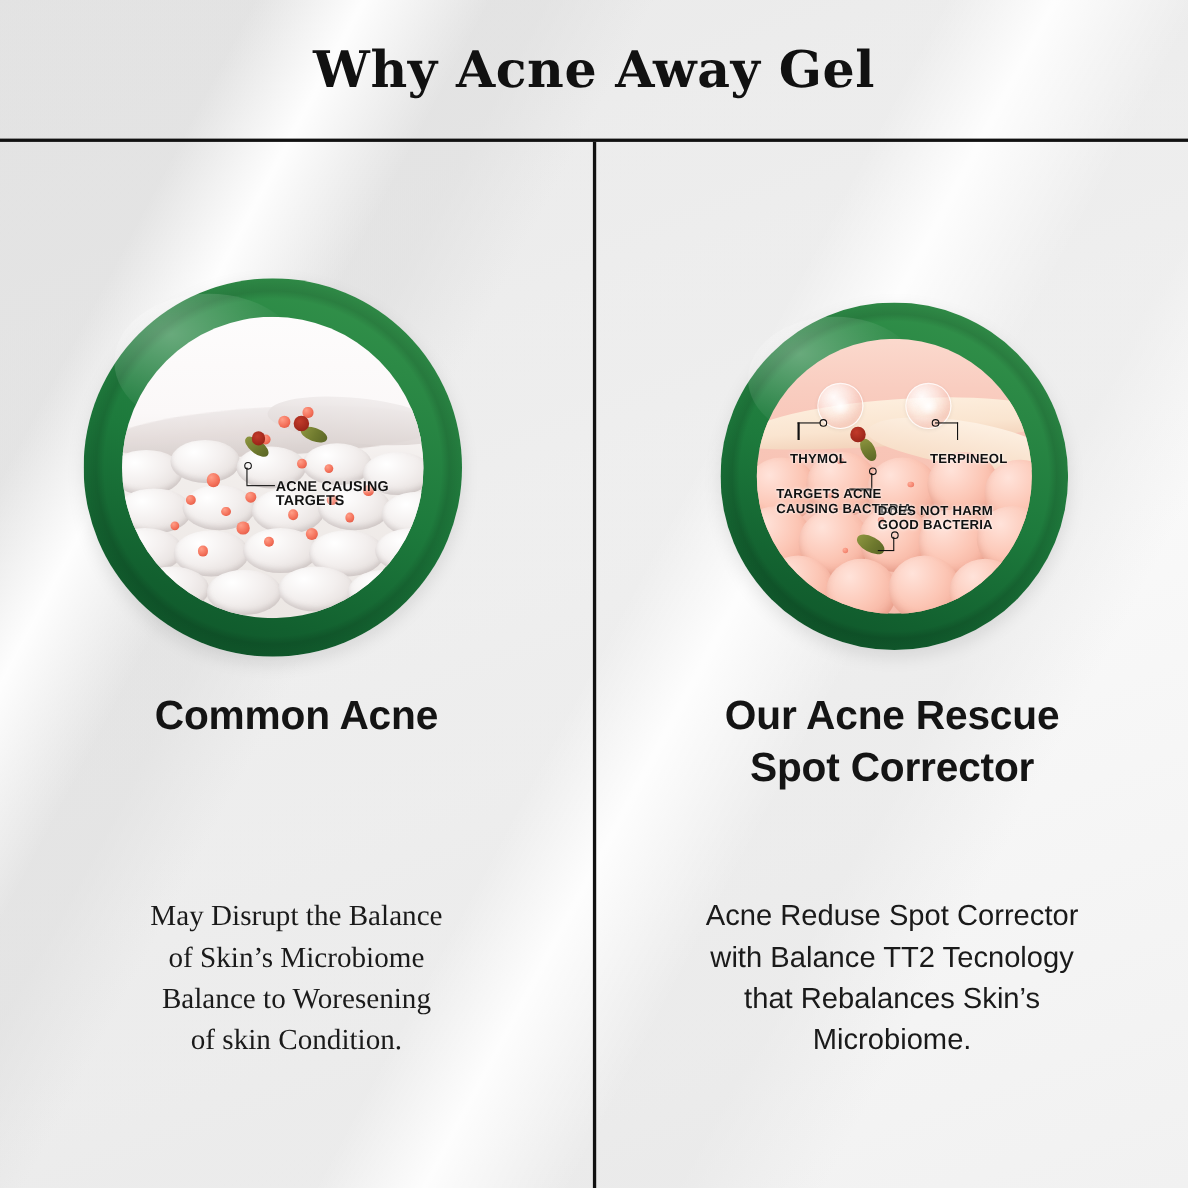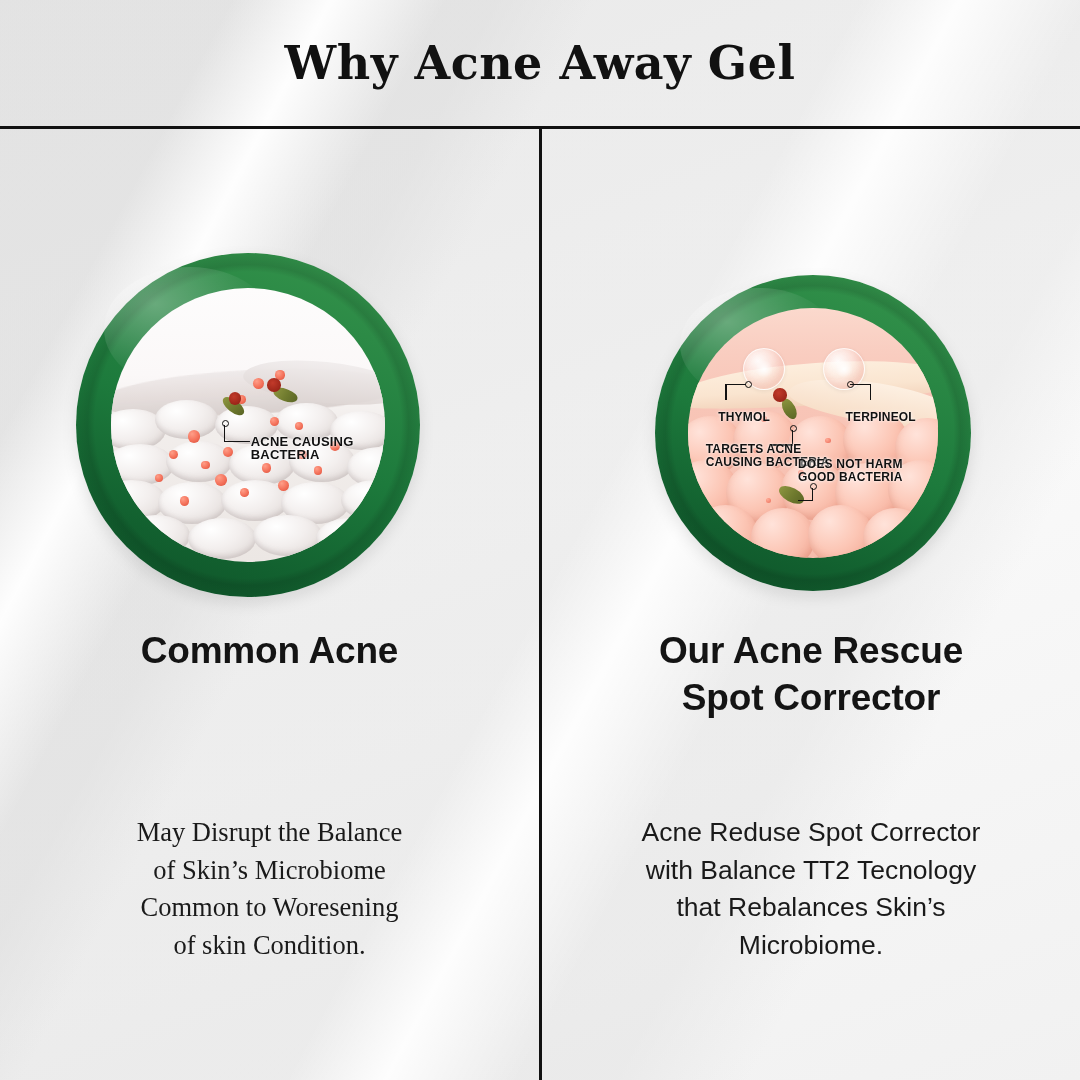--- a/index.html
+++ b/index.html
@@ -255,21 +255,21 @@
         <div class="rod" style="left:59%;top:37%;width:9%;height:4.4%;transform:rotate(20deg);"></div>
         <div class="rod-head" style="left:57%;top:33%;width:5%;height:5%;"></div>
       </div>
 
       <div class="leader" style="left:40.5%;top:48%;width:9%;height:8%;">
         <div class="dot" style="left:0;top:0;"></div>
         <div class="v" style="left:2px;top:5px;height:16px;"></div>
         <div class="h" style="left:2px;top:21px;width:26px;"></div>
       </div>
       <div class="callout" style="left:51%;top:53.5%;font-size:13px;">ACNE CAUSING
-BACTERIA</div>
+TARGETS</div>
     </div>
   </div>
 
   <div class="ring-wrap right">
     <div class="ring"></div>
     <div class="disc">
       <div class="skin-b"></div>
       <div class="epidermis"></div>
       <div class="epidermis2"></div>
 
@@ -342,21 +342,21 @@
     </div>
   </div>
 
   <div class="col left">
     <div class="heading">
       <span>Common Acne</span>
     </div>
     <div class="body">
       <span>May Disrupt the Balance</span>
       <span>of Skin’s Microbiome</span>
-      <span>Common to Woresening</span>
+      <span>Balance to Woresening</span>
       <span>of skin Condition.</span>
     </div>
   </div>
 
   <div class="col right">
     <div class="heading">
       <span>Our Acne Rescue</span>
       <span>Spot Corrector</span>
     </div>
     <div class="body">

